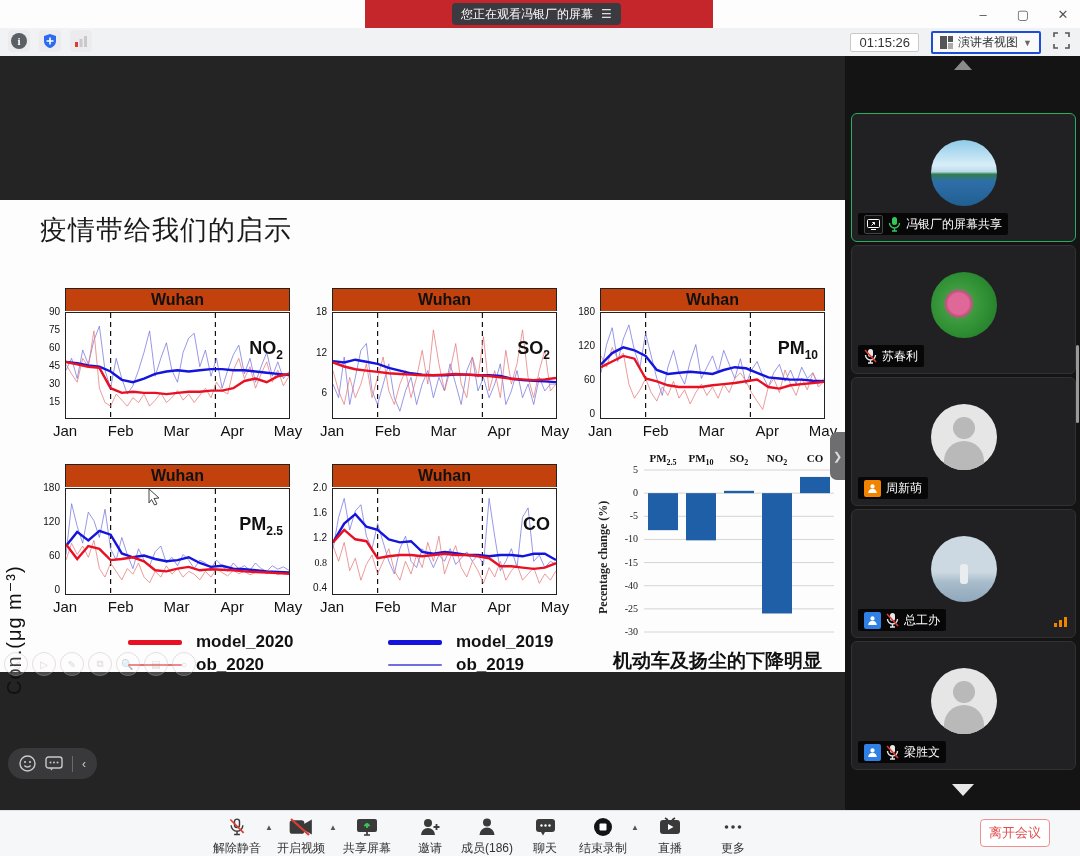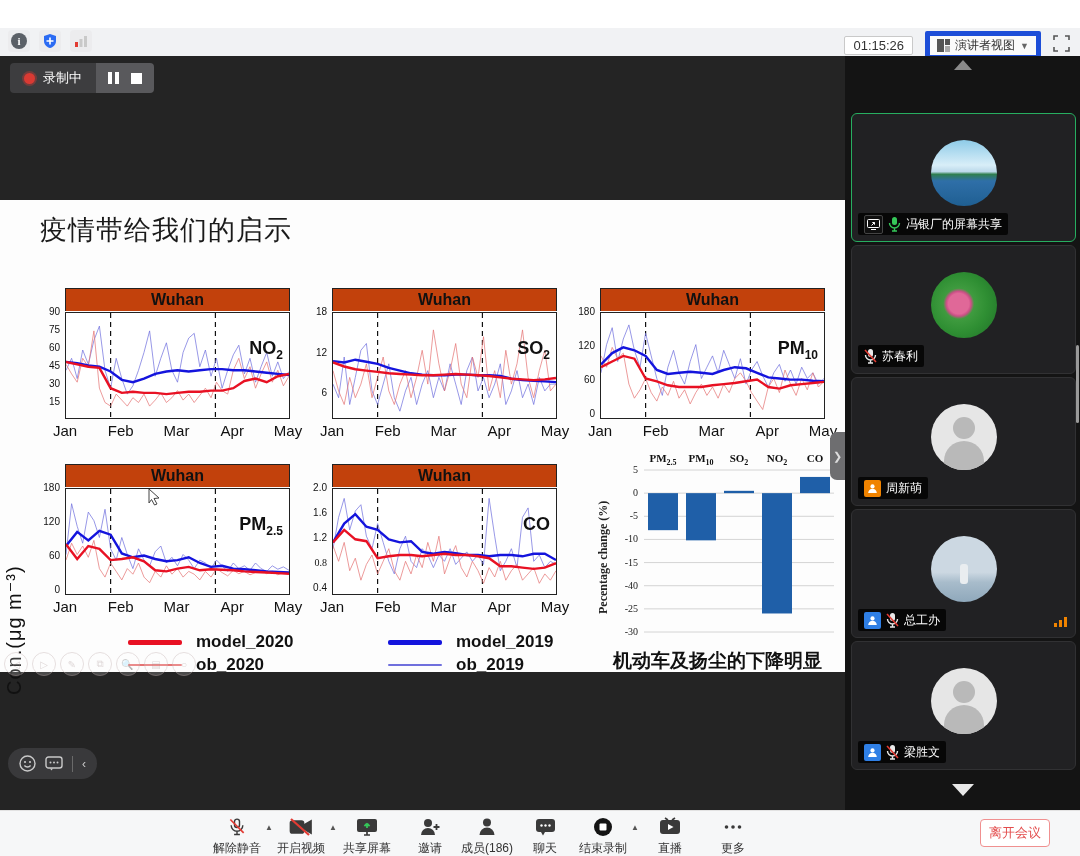--- a/index.html
+++ b/index.html
@@ -14,21 +14,21 @@
   .win-controls{position:absolute;right:8px;top:0;height:28px;display:flex;align-items:center;gap:22px;color:#555;}
   .win-btn{width:18px;text-align:center;font-size:13px;cursor:default;}
   
   .topbar{position:absolute;left:0;top:28px;width:1080px;height:28px;background:#f1f2f4;border-bottom:1px solid #dcdcdc;}
   .tb-left{position:absolute;left:8px;top:2px;display:flex;gap:9px;align-items:center;}
   .tb-ic{width:22px;height:22px;border-radius:4px;display:flex;align-items:center;justify-content:center;background:#ececee;}
   .info-circle{width:16px;height:16px;border-radius:50%;background:#5a5f66;color:#fff;font-size:11px;font-weight:bold;
       display:flex;align-items:center;justify-content:center;font-family:"Liberation Serif",serif;}
   .tb-right{position:absolute;right:10px;top:3px;display:flex;align-items:center;gap:12px;}
   .timer-box{background:#fff;border:1px solid #c9c9c9;border-radius:2px;padding:1px 8px;font-size:13px;color:#333;}
-  .view-btn{background:#fafafa;border:5px solid #1d4ed8;border-radius:2px;padding:1px 7px;font-size:12px;color:#333;
+  .view-btn{background:#fafafa;border:2px solid #1d4ed8;border-radius:2px;padding:1px 7px;font-size:12px;color:#333;
       display:flex;align-items:center;gap:5px;}
   .caret{font-size:9px;color:#666;}
   
   .stage{position:absolute;left:0;top:56px;width:845px;height:754px;background:#242424;}
   .rec-pill{position:absolute;left:10px;top:7px;height:30px;display:flex;border-radius:4px;overflow:hidden;}
   .rec-a{background:#3d3d3f;display:flex;align-items:center;gap:8px;padding:0 14px;color:#fff;font-size:13px;}
   .rec-dot{width:11px;height:11px;border-radius:50%;background:#d93a33;box-shadow:0 0 0 2px rgba(217,58,51,.35);}
   .rec-b{background:#59595c;display:flex;align-items:center;gap:12px;padding:0 12px;color:#fff;}
   .pauseg{display:flex;gap:3px;}
   .pauseg i{display:block;width:4px;height:12px;background:#fff;}
@@ -106,20 +106,32 @@
       gap:2px;color:#333;font-size:12px;white-space:nowrap;cursor:default;}
   .bt-caret{position:absolute;top:12px;font-size:8px;color:#555;}
   .leave-btn{position:absolute;right:30px;top:8px;width:68px;height:26px;background:#fff;border:1px solid #f09090;
       border-radius:4px;color:#e34d4d;font-size:13px;display:flex;align-items:center;justify-content:center;}
 </style>
 </head>
 <body>
 
 <div class="app">
 
+  <div class="titlebar">
+    <div class="red-seg"></div>
+    <div class="viewer-pill">
+      <span>您正在观看冯银厂的屏幕</span>
+      <span class="viewer-menu">☰</span>
+    </div>
+    <div class="win-controls">
+      <span class="win-btn">–</span>
+      <span class="win-btn">▢</span>
+      <span class="win-btn">✕</span>
+    </div>
+  </div>
 
   <div class="topbar">
     <div class="tb-left">
       <span class="tb-ic">
           <span class="info-circle">i</span>
         </span>
       <span class="tb-ic">
         <svg width="16" height="16" viewBox="0 0 16 16">
             <path d="M8 1l6 2v5c0 4-3.2 6.3-6 7-2.8-.7-6-3-6-7V3z" fill="#2b6bf3"></path>
             <path d="M8 4.5v7M4.5 8h7" stroke="#fff" stroke-width="1.6"></path>
@@ -147,33 +159,20 @@
       <span>
         <svg width="17" height="17" viewBox="0 0 17 17" fill="none" stroke="#555" stroke-width="1.6">
             <path d="M1 5V1h4M12 1h4v4M16 12v4h-4M5 16H1v-4"></path>
           </svg>
       </span>
     </div>
   </div>
 
   <div class="stage">
 
-    <div class="rec-pill">
-      <div class="rec-a">
-        <span class="rec-dot"></span>
-        <span>录制中</span>
-      </div>
-      <div class="rec-b">
-        <span class="pauseg">
-            <i></i>
-            <i></i>
-          </span>
-        <span class="stopg"></span>
-      </div>
-    </div>
 
     <div class="slide">
       <div class="slide-title">疫情带给我们的启示</div>
       <div class="con-label">Con.(μg m⁻³)</div>
       <div id="charts">
           <div class="panel" style="left: 65px; top: 88px;">
             <div class="hdr">Wuhan</div>
             <div class="plot">
               <svg width="223" height="105">
                 <line x1="44.6" x2="44.6" y1="0" y2="105" stroke="#111" stroke-width="1.2" stroke-dasharray="5 4"></line>

